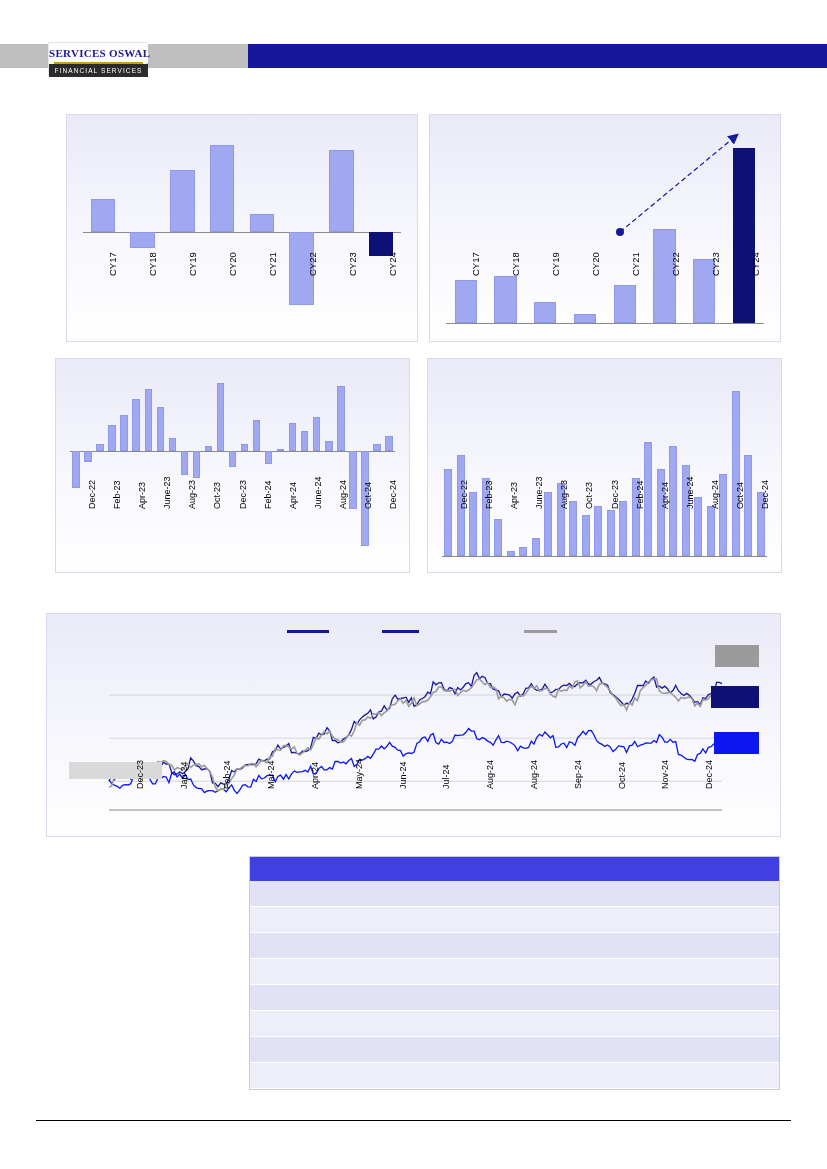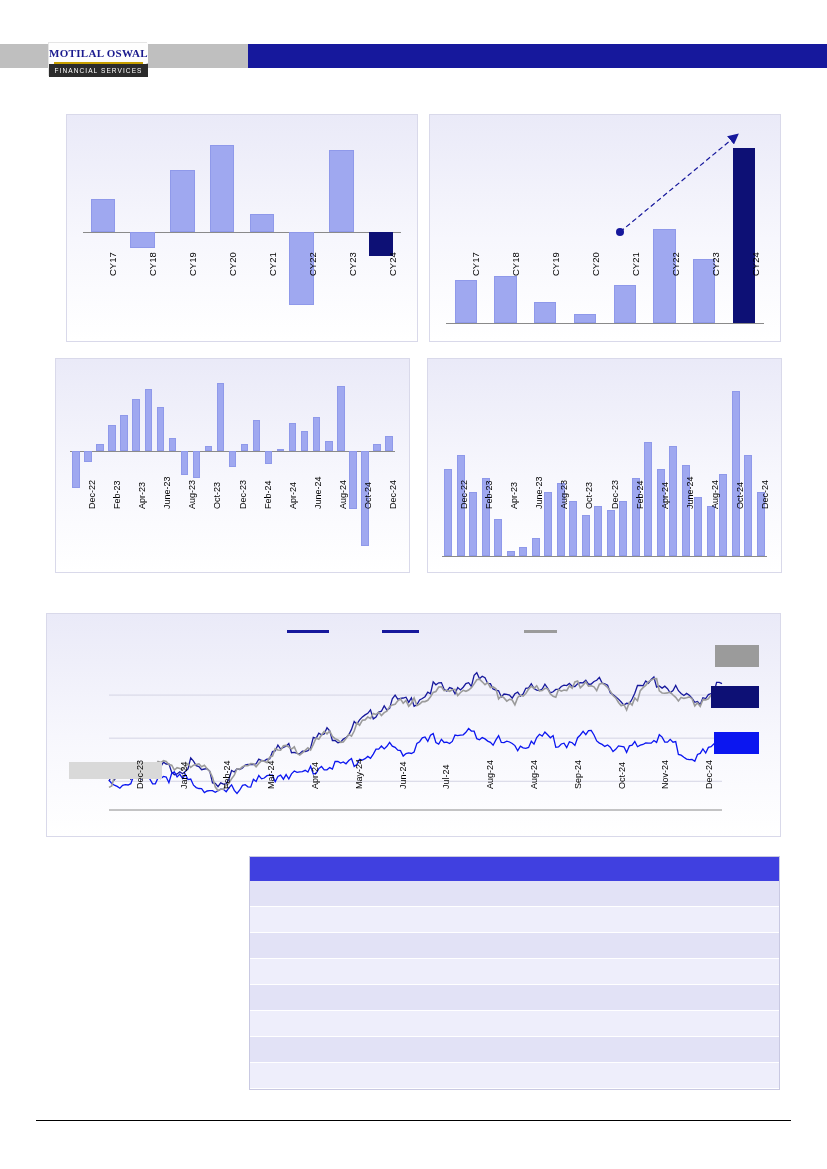--- a/index.html
+++ b/index.html
@@ -154,21 +154,21 @@
 </head>
 <body>
 
 <div class="page">
 
   <div class="header-band">
     <div class="header-grey"></div>
     <div class="header-blue"></div>
   </div>
   <div class="logo-box">
-    <div class="logo-top">MOTILAL OSWAL</div>
+    <div class="logo-top">SERVICES OSWAL</div>
     <div class="logo-rule"></div>
     <div class="logo-bottom">FINANCIAL SERVICES</div>
   </div>
 
   <div class="panel" style="left:66px; top:114px; width:352px; height:228px;">
     <div class="plot" id="plot-tl">
         <div class="zeroline" style="left: 16px; width: 318px; top: 117.467px;"></div>
         <div class="bar" style="left: 23.5525px; width: 24.645px; height: 33.6267px; top: 83.84px;"></div>
         <div class="bar" style="left: 63.3025px; width: 24.645px; height: 15.52px; top: 117.467px;"></div>
         <div class="bar" style="left: 103.052px; width: 24.645px; height: 62.08px; top: 55.3867px;"></div>

